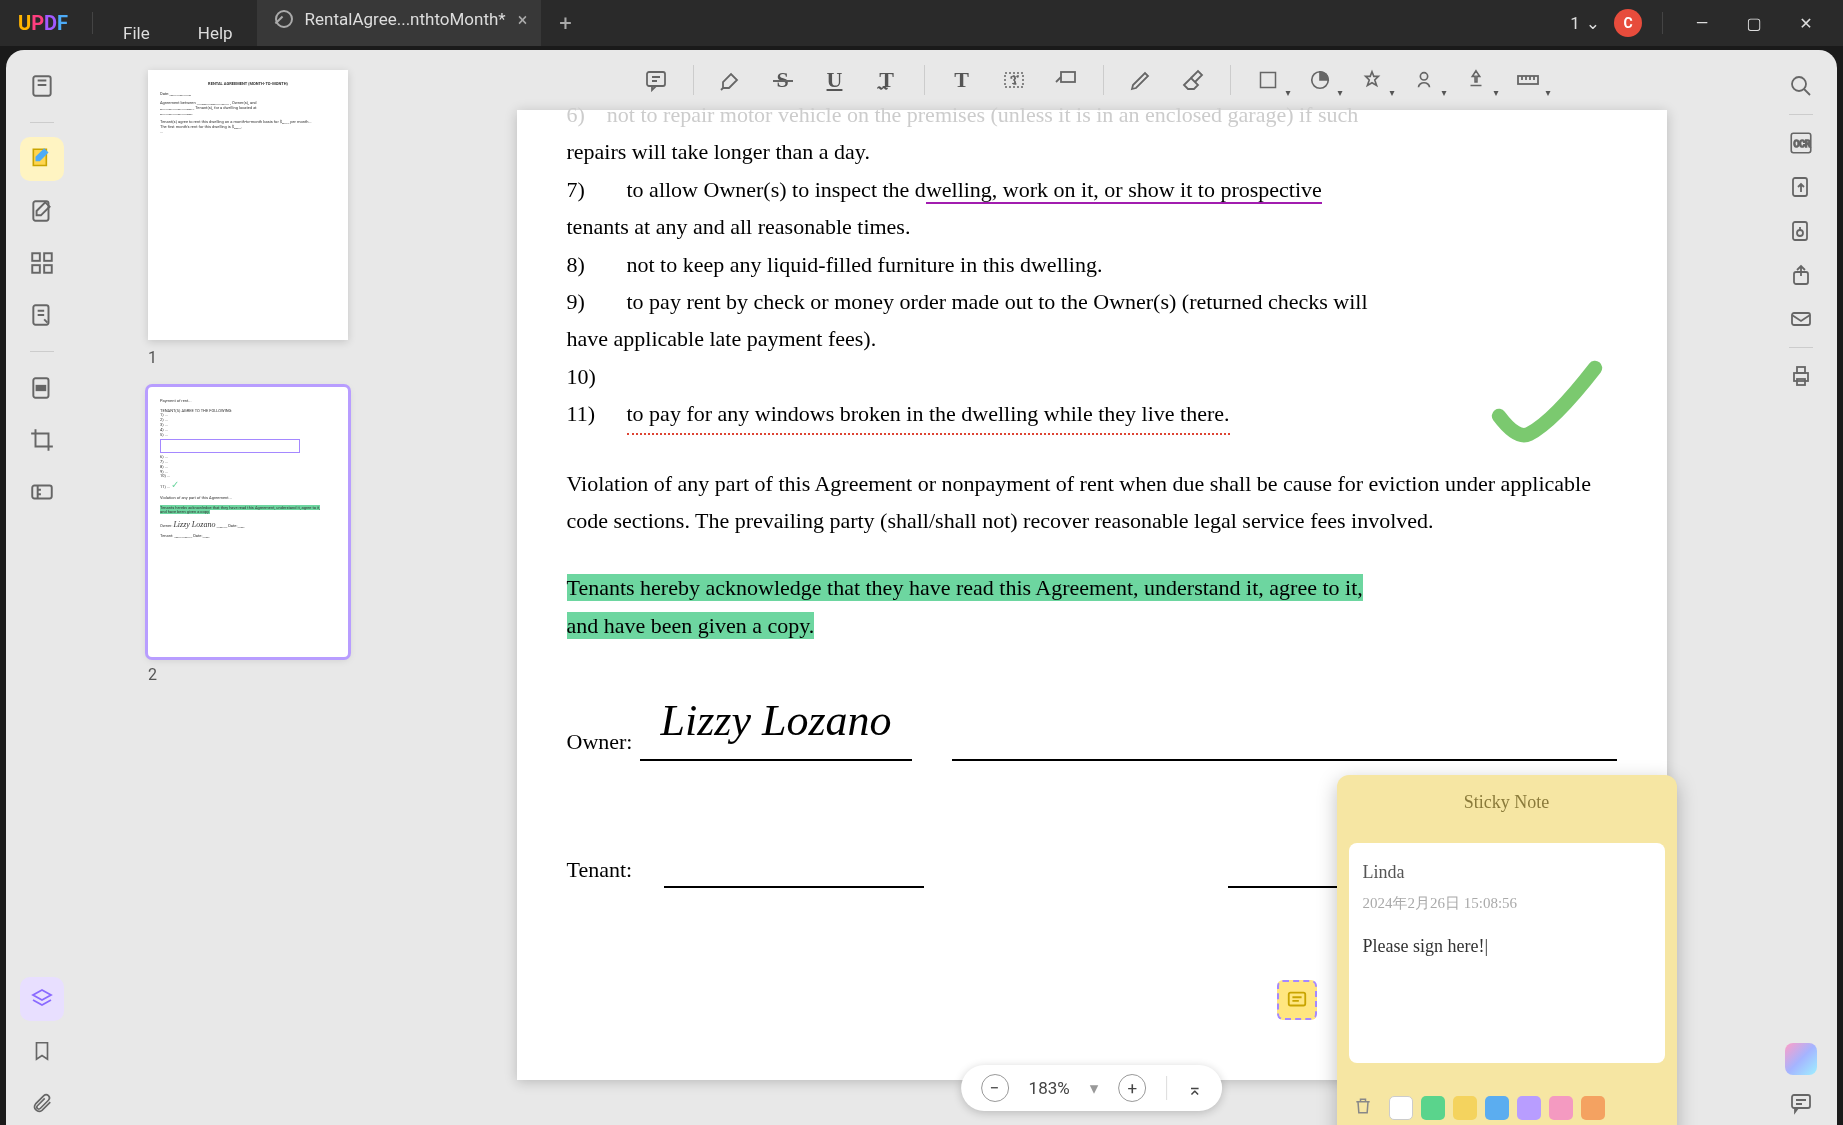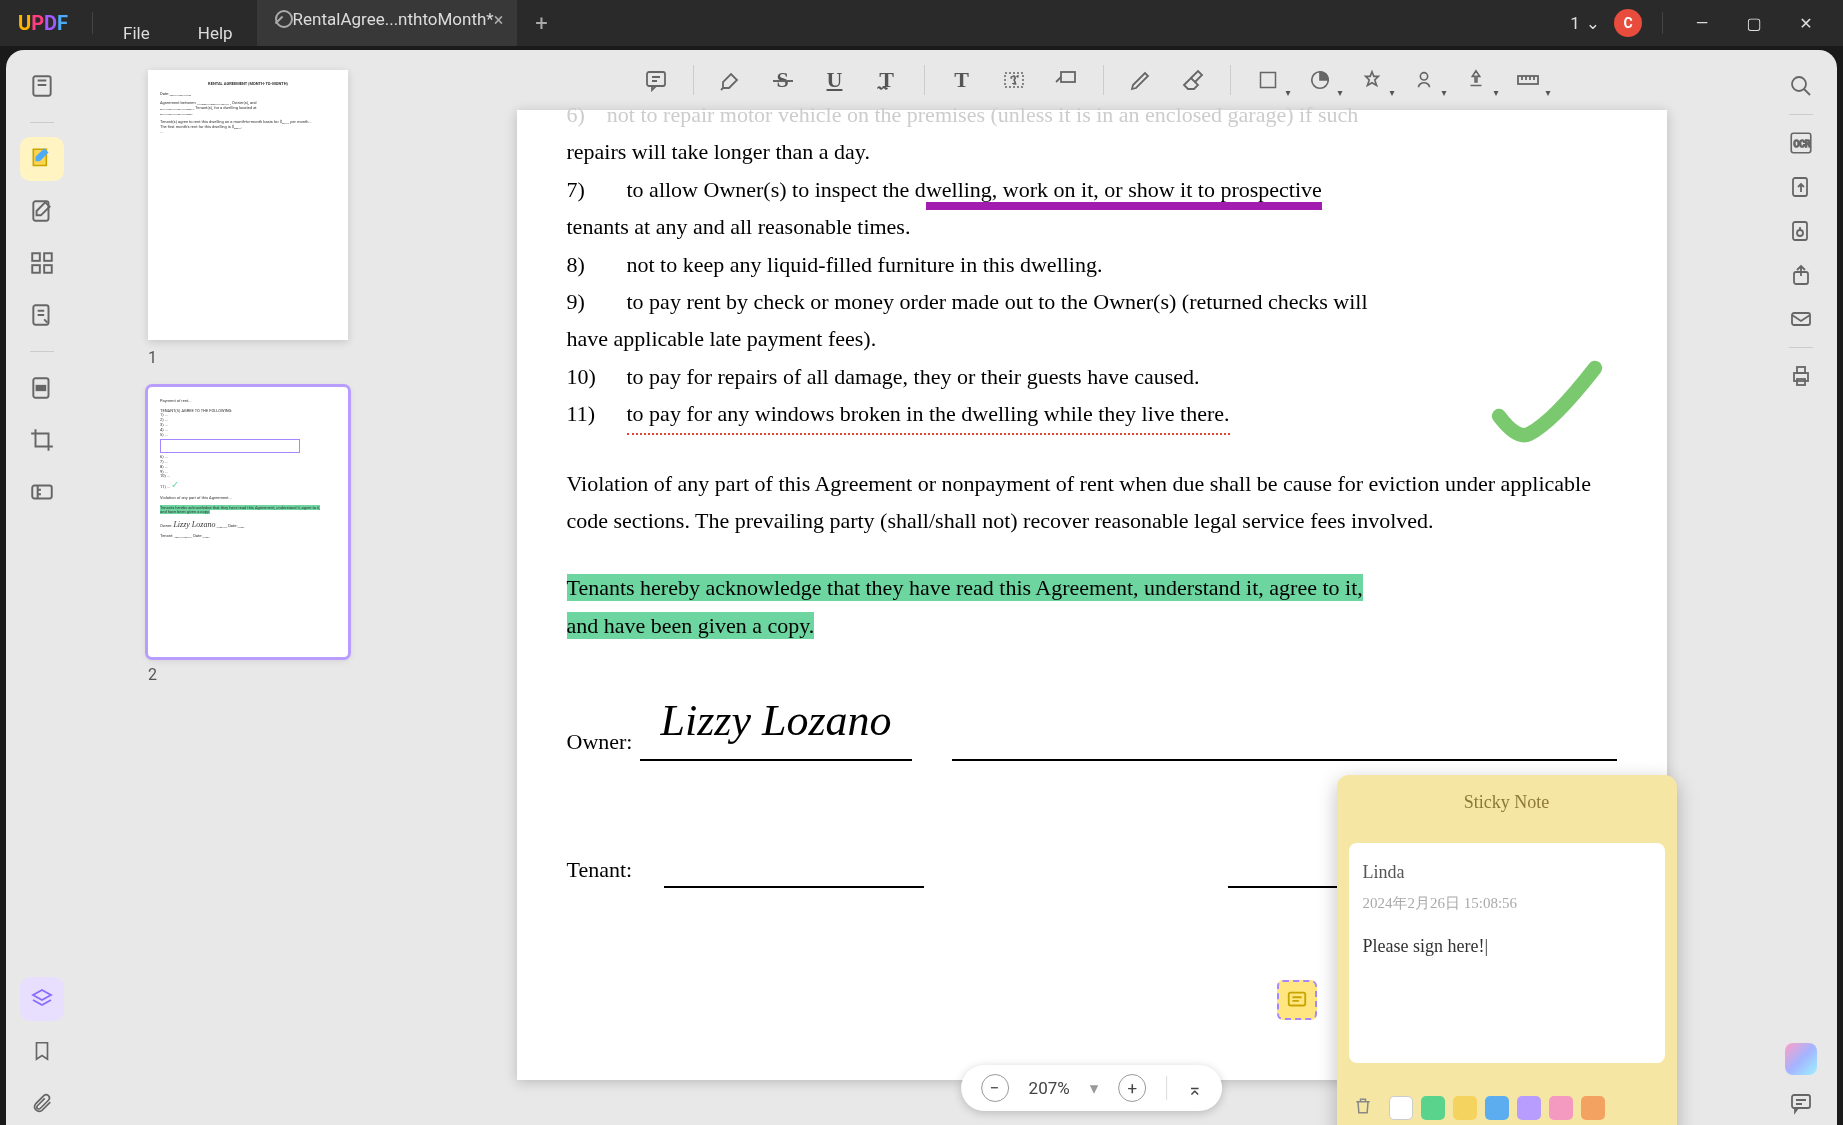--- a/index.html
+++ b/index.html
@@ -30,21 +30,21 @@
 .logo .d { color: #a259ff; }
 .logo .f { color: #4dabf7; }
 .titlebar .divider { width: 1px; height: 22px; background: #444; margin: 0 6px; }
 .titlebar .menu { padding: 0 24px; cursor: pointer; margin-top: 20px; }
 .tab {
   height: 46px;
   padding: 0 14px 8px 18px;
   background: #383838;
   display: flex;
   align-items: center;
-  gap: 0;
+  gap: 12px;
   border-radius: 0;
 }
 .tab .icon { width: 18px; height: 18px; border: 2px solid #aaa; border-radius: 50%; position: relative; }
 .tab .icon::after { content: ""; position: absolute; width: 10px; height: 2px; background: #aaa; top: 7px; left: -3px; transform: rotate(-45deg); }
 .tab .close { color: #aaa; font-size: 18px; cursor: pointer; }
 .tab-add { padding: 0 18px; color: #aaa; font-size: 22px; cursor: pointer; }
 .titlebar .right { margin-left: auto; display: flex; align-items: center; gap: 14px; padding-right: 18px; }
 .avatar { width: 28px; height: 28px; border-radius: 50%; background: #e74c3c; display: flex; align-items: center; justify-content: center; color: #fff; font-size: 14px; font-weight: bold; }
 .winbtn { width: 38px; text-align: center; color: #ddd; font-size: 16px; cursor: pointer; }
 .dropdown-btn { display: flex; align-items: center; gap: 6px; color: #ddd; }
@@ -142,21 +142,21 @@
   color: #000;
   line-height: 1.7;
   position: relative;
   box-shadow: 0 2px 12px rgba(0,0,0,0.2);
 }
 .clipped { margin-top: -18px; }
 .item { display: flex; }
 .item .num { width: 60px; }
 .highlight { background: #6dd6a0; padding: 1px 0; }
 .underline-squiggle { border-bottom: 2px dotted #d43; }
-.underline-red { border-bottom: 8px solid #a21caf; }
+.underline-red { border-bottom: 2px solid #a21caf; }
 .signature {
   font-family: "Brush Script MT", cursive;
   font-size: 44px;
   font-style: italic;
 }
 .checkmark {
   position: absolute;
   right: 60px;
   top: 250px;
   width: 120px;
@@ -473,21 +473,20 @@
           <span class="num">8)</span>
           <span>not to keep any liquid-filled furniture in this dwelling.</span>
         </div>
       <div class="item">
           <span class="num">9)</span>
           <span>to pay rent by check or money order made out to the Owner(s) (returned checks will</span>
         </div>
       <div>have applicable late payment fees).</div>
       <div class="item">
           <span class="num">10)</span>
-          <span>to pay for repairs of all damage, they or their guests have caused.</span>
         </div>
       <div class="item">
           <span class="num">11)</span>
           <span class="underline-squiggle">to pay for any windows broken in the dwelling while they live there.</span>
         </div>
 
       <svg class="checkmark" viewBox="0 0 100 80">
           <path d="M10 45 Q25 65 35 60 Q55 50 90 5" stroke="#7bc96f" stroke-width="12" fill="none" stroke-linecap="round"></path>
         </svg>
 
@@ -536,21 +535,21 @@
           <span class="color-swatch" style="background:#5badf0;"></span>
           <span class="color-swatch" style="background:#b89dff;"></span>
           <span class="color-swatch" style="background:#f49ac1;"></span>
           <span class="color-swatch" style="background:#f4a261;"></span>
         </div>
       </div>
     </div>
 
     <div class="zoom-bar">
       <div class="zbtn">−</div>
-      <span>207%</span>
+      <span>183%</span>
       <span style="color:#999;">▾</span>
       <div class="zbtn">+</div>
       <div class="zsep"></div>
       <span style="font-size:18px;">⌅</span>
     </div>
   </div>
 
   <div class="right-rail">
     <div class="rail-btn">
       <svg width="24" height="24" viewBox="0 0 24 24" fill="none" stroke="#666" stroke-width="1.8">

